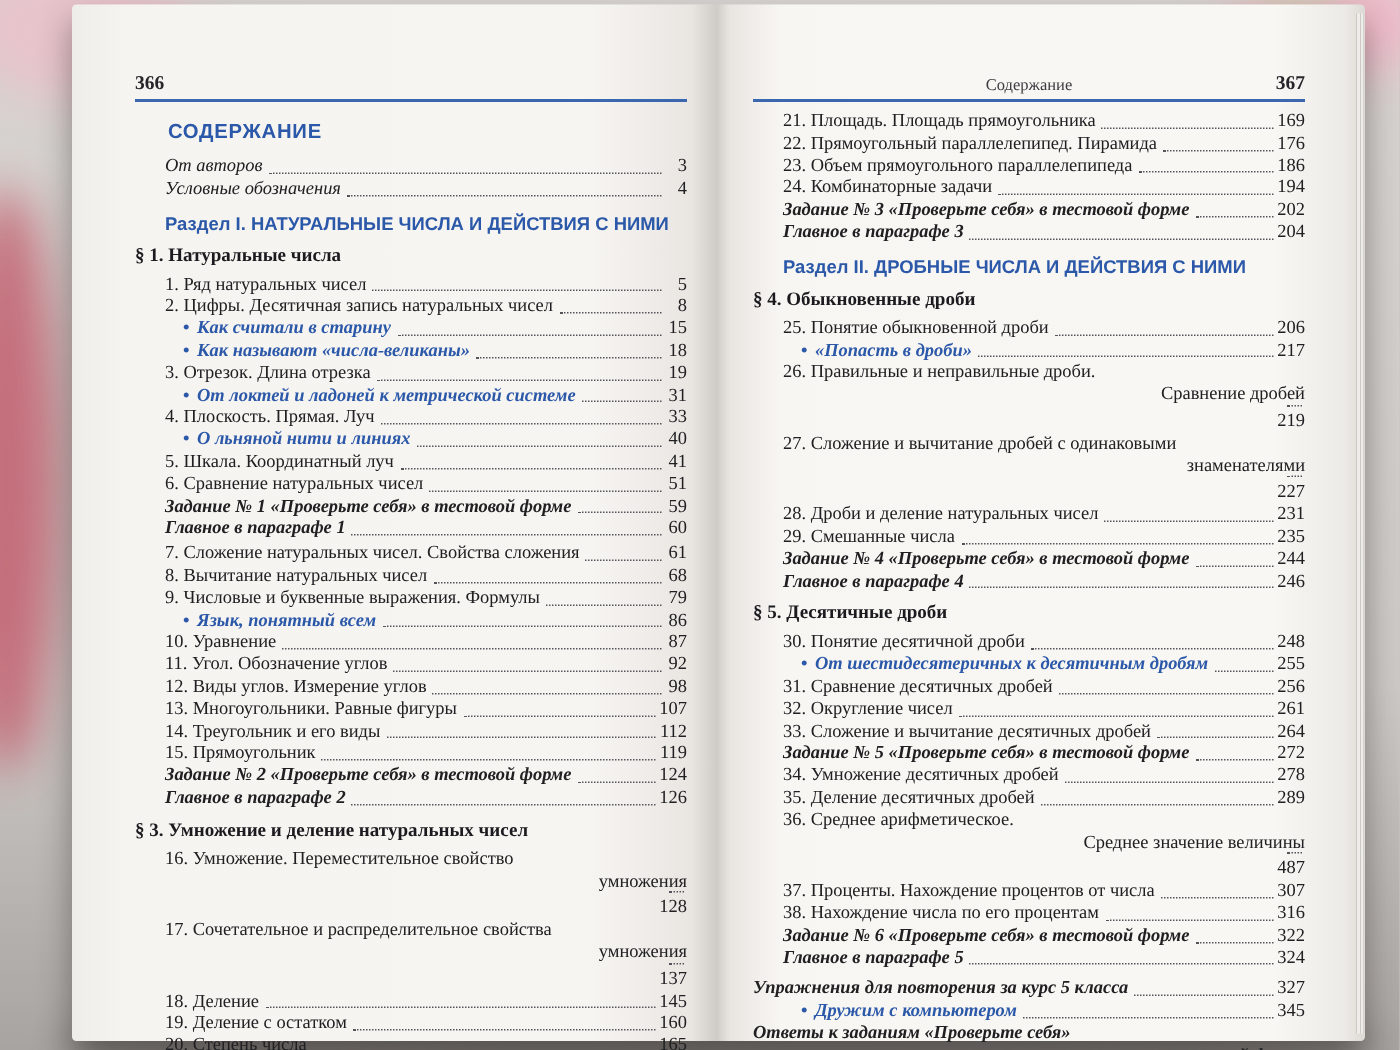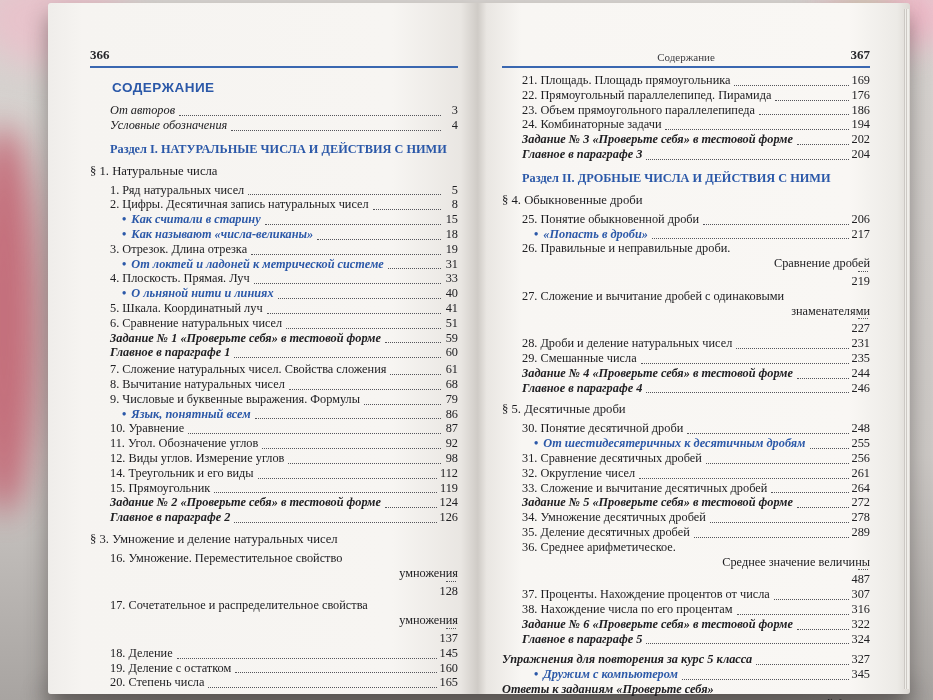--- a/index.html
+++ b/index.html
@@ -33,23 +33,23 @@
     border-bottom:2px solid var(--rule);margin-bottom:5px;margin-top:36px;}
   .folio{width:32px;}
   .page.left .folio{text-align:left;}
   .page.right .folio{text-align:right;}
   .spacer{width:32px;}
   .running{font-weight:400;font-size:11px;color:#3c3c40;}
 
   
   .toc-title{font-family:"Liberation Sans",sans-serif;font-size:13.5px;font-weight:700;
     color:var(--accent);letter-spacing:.5px;margin:12px 0 8px;padding-left:22px;}
-  .part{font-family:Liberation Serif, serif;font-size:12.3px;font-weight:700;
+  .part{font-family:Liberation Sans, sans-serif;font-size:12.3px;font-weight:700;
     color:var(--accent);margin:9px 0 6px;padding-left:20px;}
-  .sec{font-size:12.7px;font-weight:400;color:#1b1b1f;margin:7px 0 4px;}
+  .sec{font-size:12.7px;font-weight:700;color:#1b1b1f;margin:7px 0 4px;}
   .blk{margin:0 0 2px;}
   .blk.gap{margin-top:6px;}
 
   .entry{font-size:12.3px;line-height:14.8px;color:var(--ink);padding-left:20px;}
   .line{display:flex;align-items:flex-end;}
   .l2{padding-left:16px;flex-direction:column;}
   .s-intro{font-style:italic;}
   .s-bullet{padding-left:32px;color:var(--accent);font-weight:700;font-style:italic;}
   .s-task{font-weight:700;font-style:italic;}
   .s-back{padding-left:0;font-weight:700;font-style:italic;}
@@ -231,20 +231,27 @@
           </div>
           <div class="entry s-item">
             <div class="line">
               <span class="t">12. Виды углов. Измерение углов</span>
               <span class="dots"></span>
               <span class="pg">98</span>
             </div>
           </div>
           <div class="entry s-item">
             <div class="line">
+              <span class="t">13. Многоугольники. Равные фигуры</span>
+              <span class="dots"></span>
+              <span class="pg">107</span>
+            </div>
+          </div>
+          <div class="entry s-item">
+            <div class="line">
               <span class="t">14. Треугольник и его виды</span>
               <span class="dots"></span>
               <span class="pg">112</span>
             </div>
           </div>
           <div class="entry s-item">
             <div class="line">
               <span class="t">15. Прямоугольник</span>
               <span class="dots"></span>
               <span class="pg">119</span>

